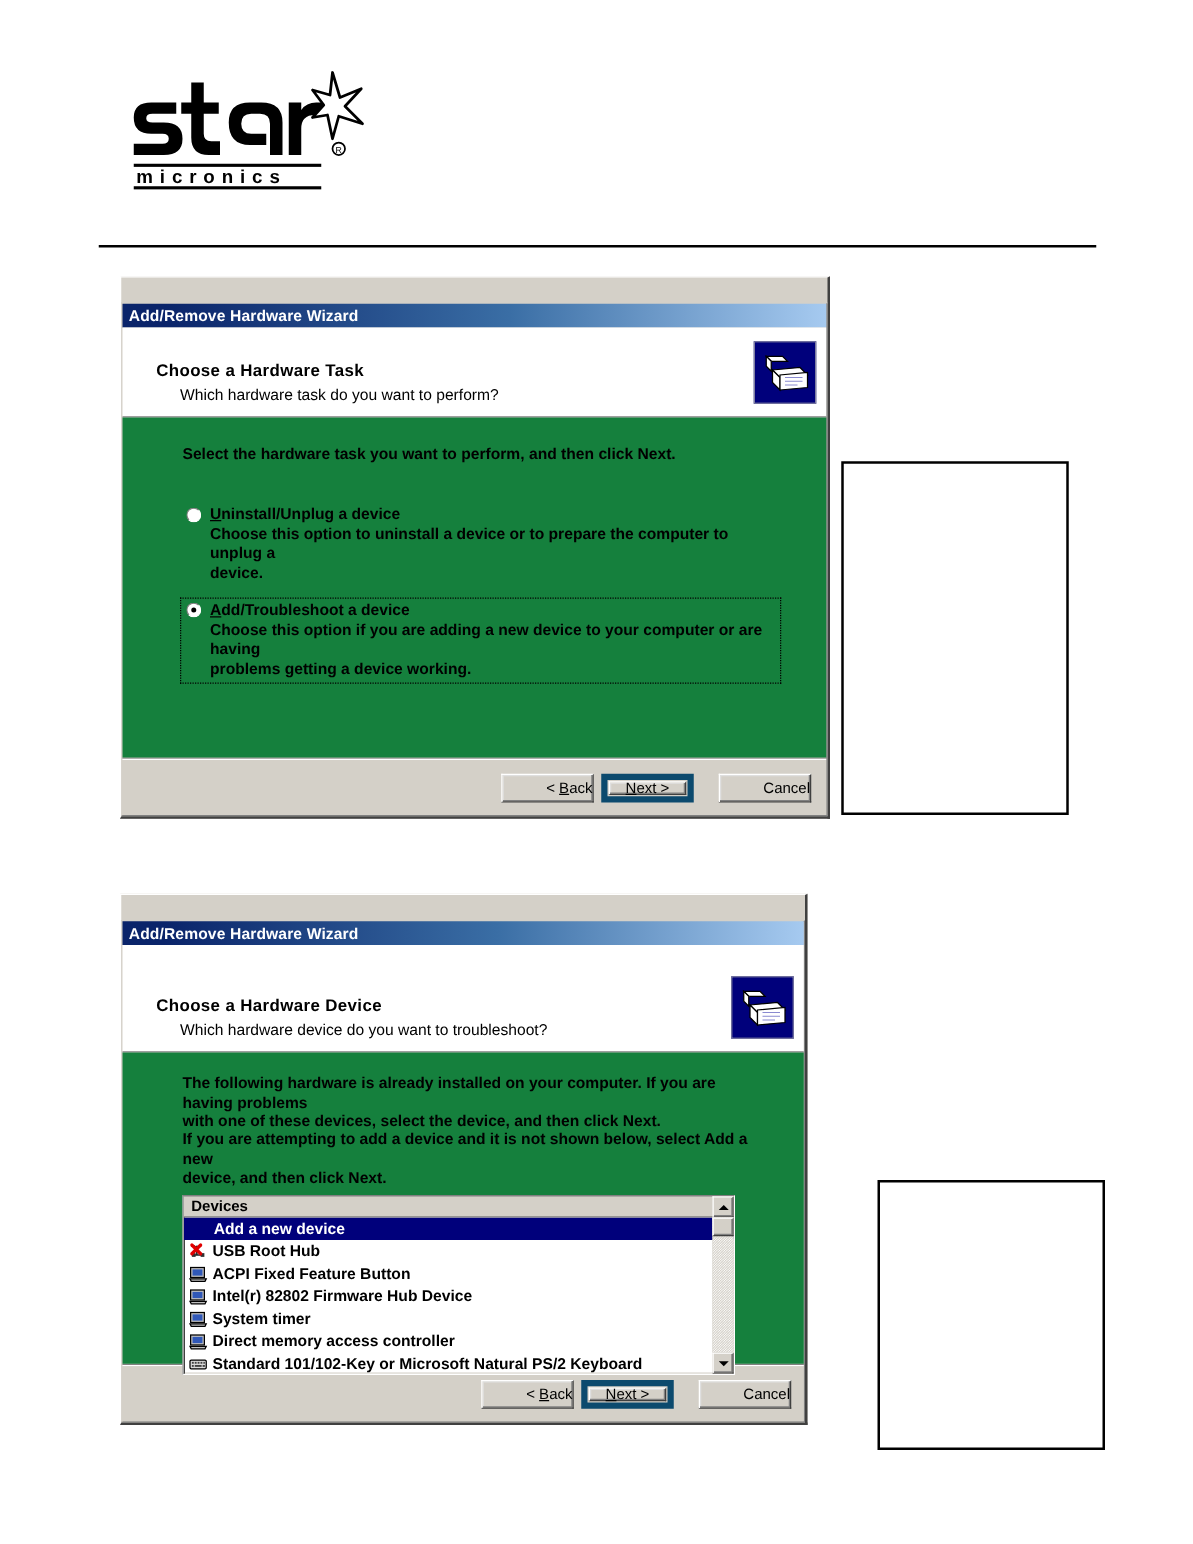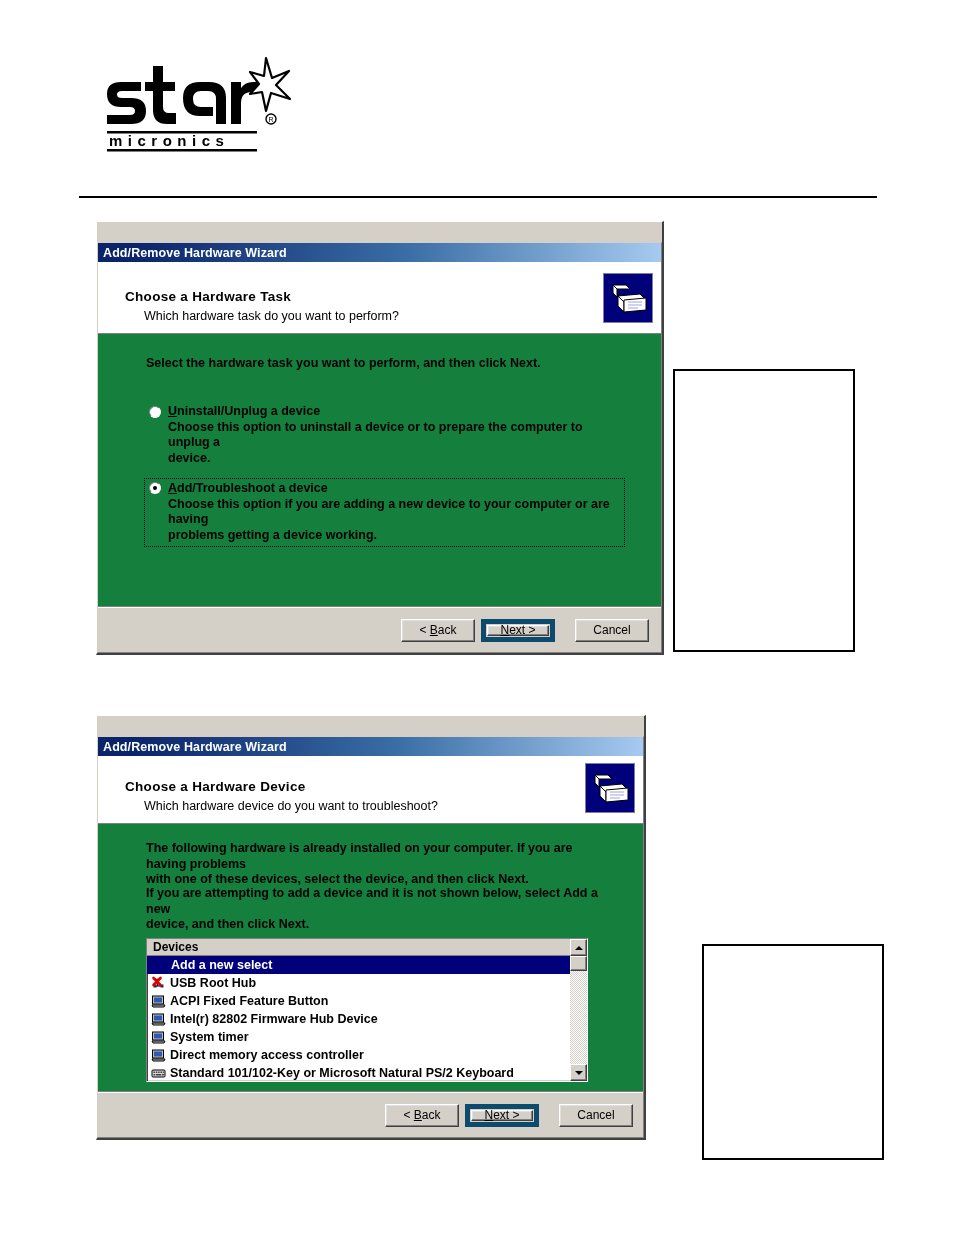--- a/index.html
+++ b/index.html
@@ -138,21 +138,21 @@
     border-top: 1px solid #ffffff;
     border-left: 1px solid #ffffff;
     border-right: 1px solid #404040;
     border-bottom: 1px solid #404040;
     box-shadow: inset -1px -1px 0 #808080, inset 1px 1px 0 #dfdfdf;
     font-family: "Liberation Sans", sans-serif;
     font-size: 12px;
     color: #000000;
     display: flex;
     align-items: center;
-    justify-content: center;
+    justify-content: flex-end;
     box-sizing: border-box;
     padding: 0;
     cursor: default;
   }
   .btn.default {
     border: 5px solid #0c4a6e;
     box-shadow: none;
     position: relative;
   }
   .btn.default .btn-face {
@@ -443,21 +443,21 @@
   </div>
 </div>
 
 <div class="dialog" id="dlg2" style="left:96px; top:715px; width:550px; height:425px;">
   <div class="dialog-inner">
 
     <div class="titlebar">
       <span>Add/Remove Hardware Wizard</span>
     </div>
 
-    <div class="header-band" style="height:68px;">
+    <div class="header-band" style="height:86px;">
       <div class="header-text">
         <div class="header-title">Choose a Hardware Device</div>
         <div class="header-sub">Which hardware device do you want to troubleshoot?</div>
       </div>
       <div class="wizard-icon">
         <svg viewBox="0 0 48 48" xmlns="http://www.w3.org/2000/svg">
           <rect width="48" height="48" fill="#00007b"></rect>
           <g fill="#ffffff" stroke="#000000" stroke-width="1">
             <path d="M9 11 h13 l4 4 h-13z"></path>
             <path d="M9 11 v8 l4 4 v-8z"></path>
@@ -485,21 +485,21 @@
       </div>
 
       <div class="listbox" style="left:48px; top:114px; width:442px; height:144px;">
         <div class="lb-header">
           <span>Devices</span>
         </div>
         <div class="lb-rows">
 
           <div class="lb-row selected">
             <span class="lb-icon"></span>
-            <span class="lb-text">Add a new select</span>
+            <span class="lb-text">Add a new device</span>
           </div>
 
           <div class="lb-row">
             <span class="lb-icon">
               <svg viewBox="0 0 16 16" xmlns="http://www.w3.org/2000/svg">
                 <g stroke="#202020" stroke-width="1.3" fill="none">
                   <path d="M4 11 h7"></path>
                     <path d="M7 11 v-5"></path>
                   <path d="M7 6 l-2.5 -2.5"></path>
                     <path d="M7 6 l2.5 -2"></path>

